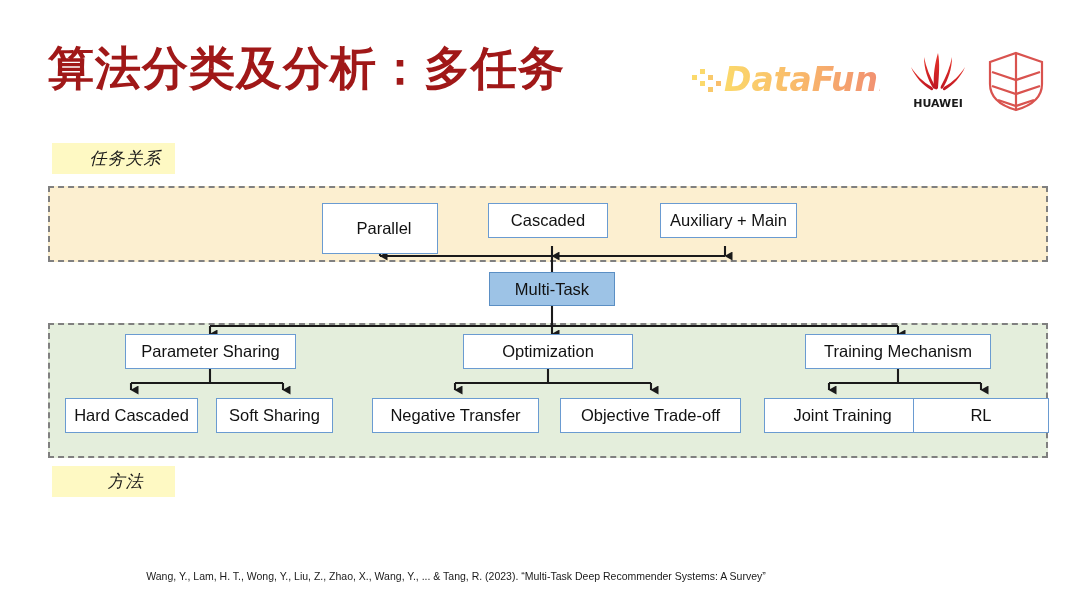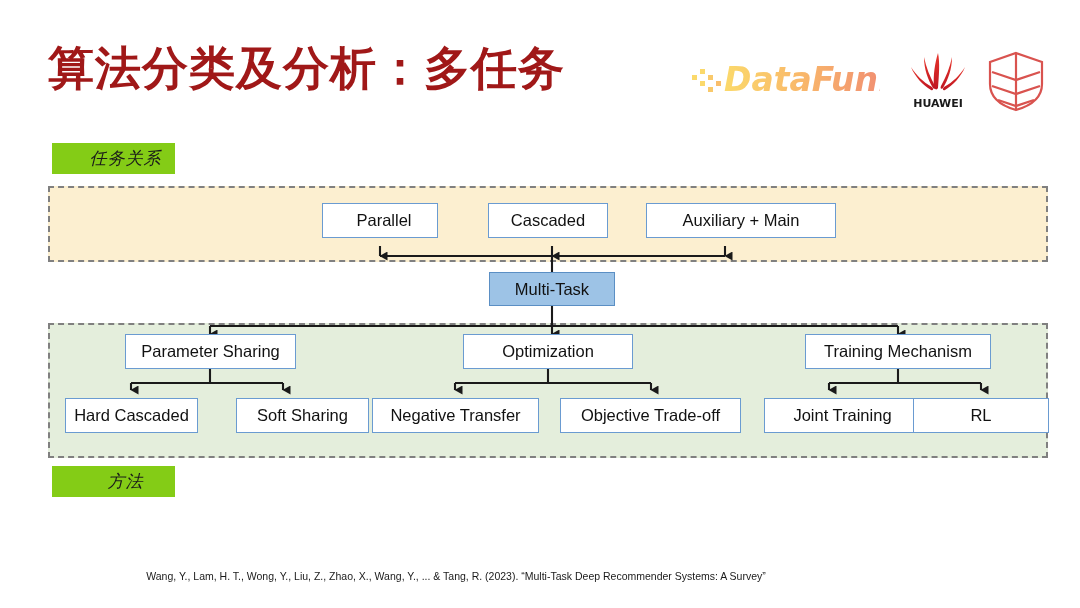--- a/index.html
+++ b/index.html
@@ -22,21 +22,21 @@
 
   
   #logos { position: absolute; left: 690px; top: 47px; width: 345px; height: 68px; }
   #datafun-logo { position: absolute; left: 0px; top: 8px; width: 190px; height: 48px; }
   #huawei-logo { position: absolute; left: 212px; top: 2px; width: 72px; height: 62px; }
   #shield-logo { position: absolute; left: 296px; top: 3px; width: 60px; height: 62px; }
 
   
   .zone-label {
     position: absolute;
-    background: #84cc16;
+    background: #fef9c3;
     font-family: "Liberation Serif", serif;
     font-style: italic;
     font-size: 17px;
     color: #1a1a1a;
     display: flex; align-items: center; justify-content: center;
     letter-spacing: 1px;
     padding-left: 24px;
   }
   #label-task-relation { left: 52px; top: 143px; width: 123px; height: 31px; }
   #label-method { left: 52px; top: 466px; width: 123px; height: 31px; }
@@ -65,35 +65,35 @@
     color: #111111;
     white-space: nowrap;
     font-family: "Liberation Sans", sans-serif;
   }
   .node.root {
     background: #9DC3E6;
     border: 1.4px solid #5B8FC4;
   }
 
   
-  #n-parallel   { left: 322px; top: 203px; width: 116px; height: 35px; padding-left: 8px; }
+  #n-parallel   { left: 322px; top: 203px; width: 116px; height: 51px; padding-left: 8px; }
   #n-cascaded   { left: 488px; top: 203px; width: 120px; height: 35px; }
-  #n-auxmain    { left: 646px; top: 203px; width: 190px; height: 35px; }
+  #n-auxmain    { left: 660px; top: 203px; width: 137px; height: 35px; }
 
   
   #n-multitask  { left: 489px; top: 272px; width: 126px; height: 34px; }
 
   
   #n-paramshare { left: 125px; top: 334px; width: 171px; height: 35px; }
   #n-optimize   { left: 463px; top: 334px; width: 170px; height: 35px; }
   #n-trainmech  { left: 805px; top: 334px; width: 186px; height: 35px; }
 
   
   #n-hardshare  { left: 65px; top: 398px; width: 133px; height: 35px; }
-  #n-softshare  { left: 216px; top: 398px; width: 133px; height: 35px; margin-left: 20px; }
+  #n-softshare  { left: 216px; top: 398px; width: 117px; height: 35px; }
   #n-negtrans   { left: 372px; top: 398px; width: 167px; height: 35px; }
   #n-objtrade   { left: 560px; top: 398px; width: 181px; height: 35px; }
   #n-jointtrain { left: 764px; top: 398px; width: 157px; height: 35px; }
   #n-rl         { left: 913px; top: 398px; width: 136px; height: 35px; }
 
   
   #edges { position: absolute; left: 0; top: 0; width: 1080px; height: 608px; pointer-events: none; }
 
   
   #citation {

